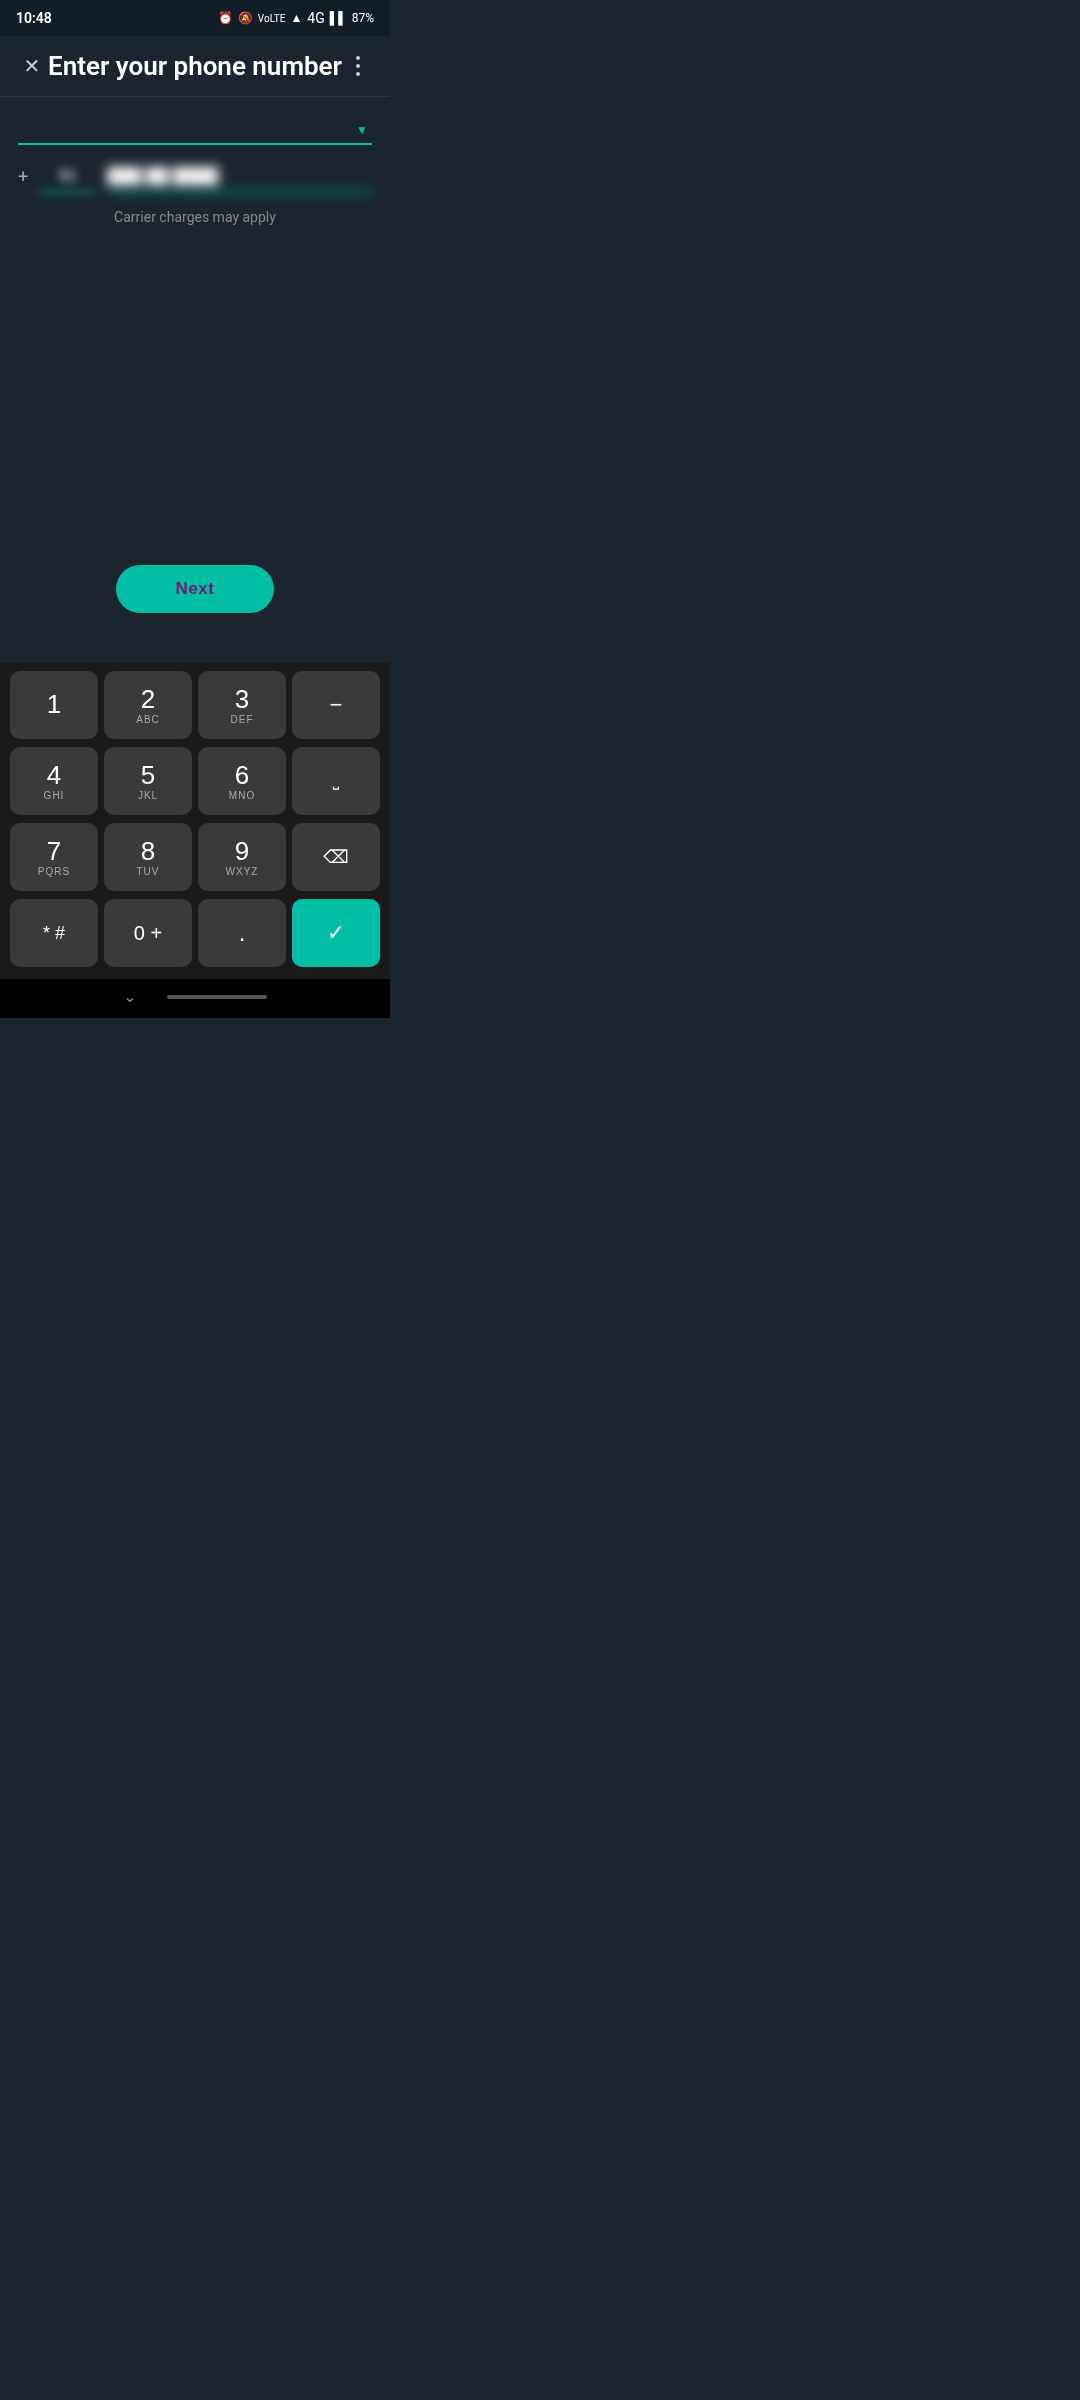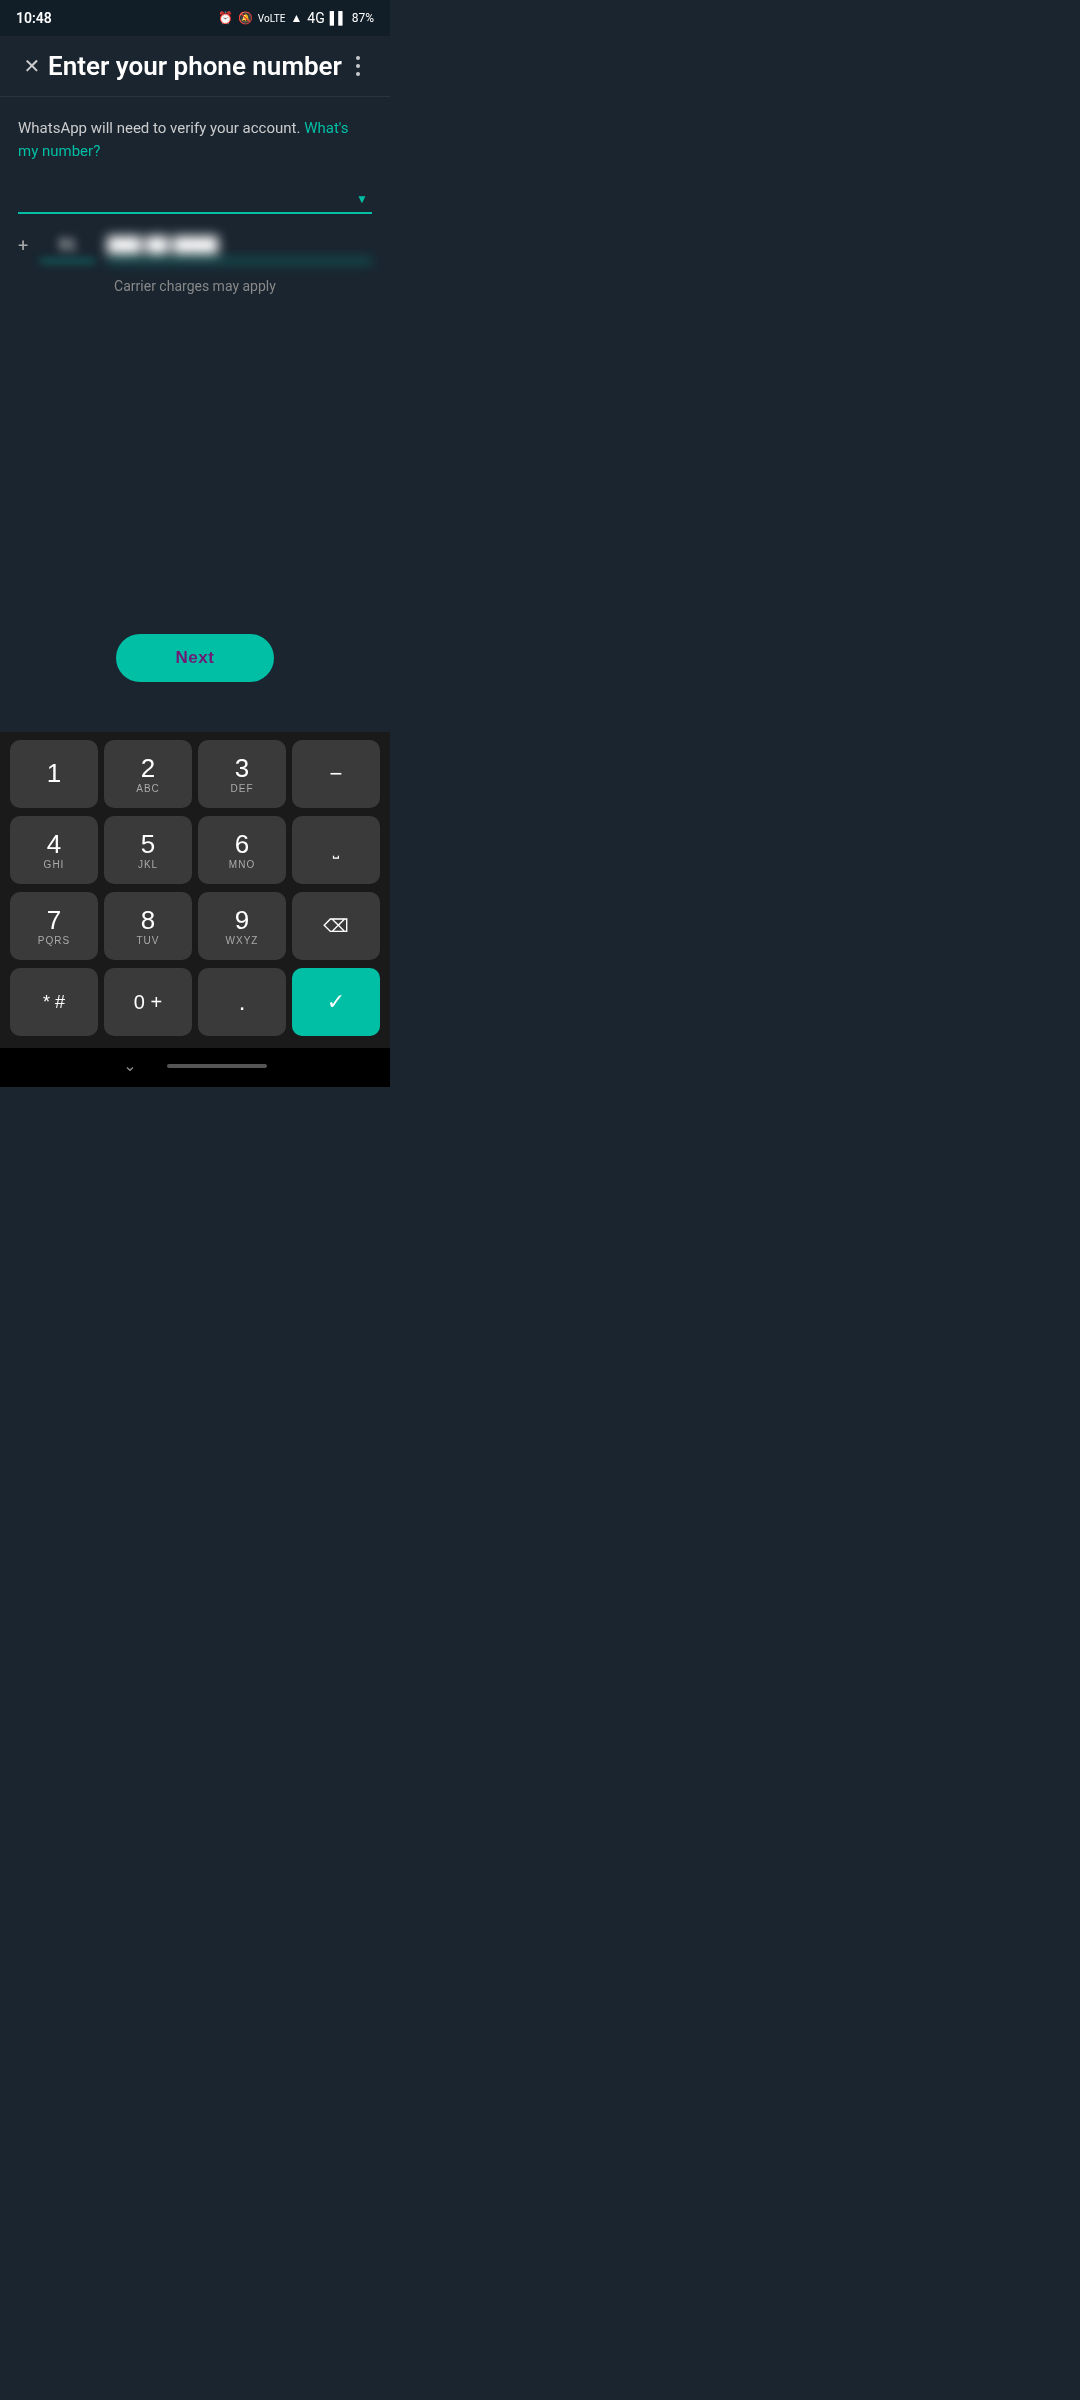--- a/index.html
+++ b/index.html
@@ -266,24 +266,20 @@
   <span class="header-title">Enter your phone number</span>
   <div class="more-btn">
     <span></span>
     <span></span>
     <span></span>
   </div>
 </div>
 
 <div class="main-content">
 
-  <p class="verify-text">
-    <span>WhatsApp will need to verify your account.</span>
-    <a class="verify-link" href="#">What's my number?</a>
-  </p>
 
   <div class="country-selector">
     <span class="country-dropdown-icon">▼</span>
   </div>
 
   <div class="phone-row">
     <span class="plus-sign">+</span>
     <input class="country-code-input" type="text" value="91" readonly="" style="">
     <input class="phone-number-input" type="text" value="███ ██ ████" readonly="" style="">
   </div>

